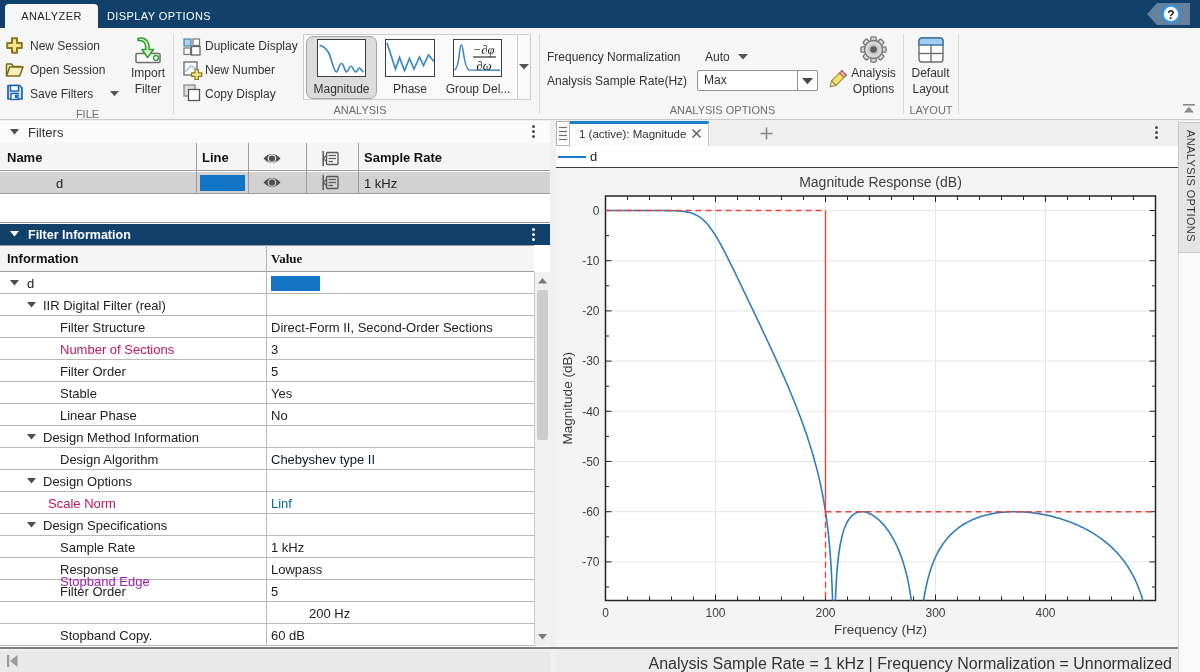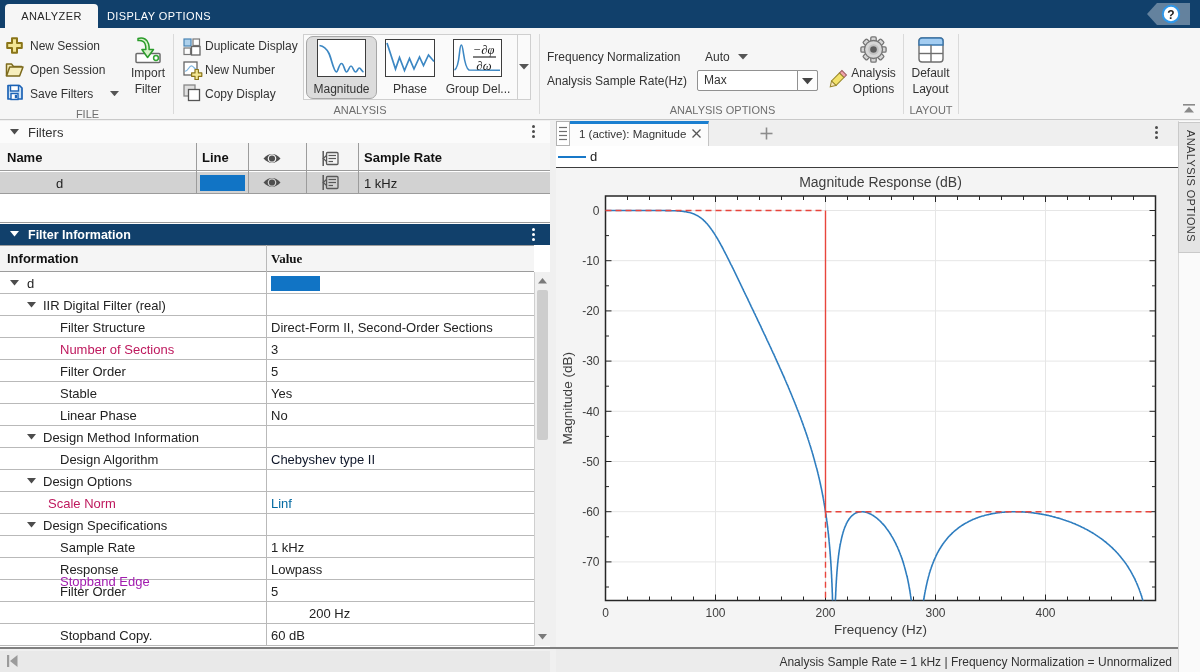--- a/index.html
+++ b/index.html
@@ -293,21 +293,21 @@
   </svg>
 <div class="abs" style="left:536.5px;top:290px;width:11px;height:150px;background:#cdcdcd;border-radius:2px;"></div>
 
 <div class="abs" style="left:0;top:646.5px;width:1200px;height:2px;background:#7f7f7f;"></div>
 <div class="abs" style="left:0;top:651px;width:550px;height:21px;background:#e9e9e9;"></div>
 <svg class="abs" style="left:7px;top:655px;" width="11" height="12" viewBox="0 0 11 12">
     <rect x="0" y="0" width="2.2" height="12" fill="#9b9b9b"></rect>
     <polygon points="3,6 10.5,0 10.5,12" fill="#9b9b9b"></polygon>
   </svg>
 <div class="abs" style="left:556px;top:649px;width:622px;height:23px;background:#ececec;"></div>
-<div class="abs" style="left:556px;top:655px;width:616px;font-size:12px;color:#333;text-align:right;">Analysis Sample Rate = 1 kHz | Frequency Normalization = Unnormalized</div>
+<div class="abs" style="left:556px;top:655px;width:616px;font-size:16px;color:#333;text-align:right;">Analysis Sample Rate = 1 kHz | Frequency Normalization = Unnormalized</div>
 <svg class="abs" style="left:1184px;top:655px;" width="11" height="12" viewBox="0 0 11 12">
     <rect x="0" y="0" width="2.2" height="12" fill="#9b9b9b"></rect>
     <polygon points="3,6 10.5,0 10.5,12" fill="#9b9b9b"></polygon>
   </svg>
 
 <div class="abs" style="left:556px;top:121px;width:622px;height:526px;background:#fff;"></div>
 
 <div class="abs" style="left:556px;top:121px;width:622px;height:25px;background:#efefef;"></div>
 <div class="abs" style="left:556px;top:121px;width:14px;height:25px;background:#fff;border:1px solid #b3b3b3;"></div>
 <svg class="abs" style="left:559px;top:126px;" width="8" height="15" viewBox="0 0 8 15">

